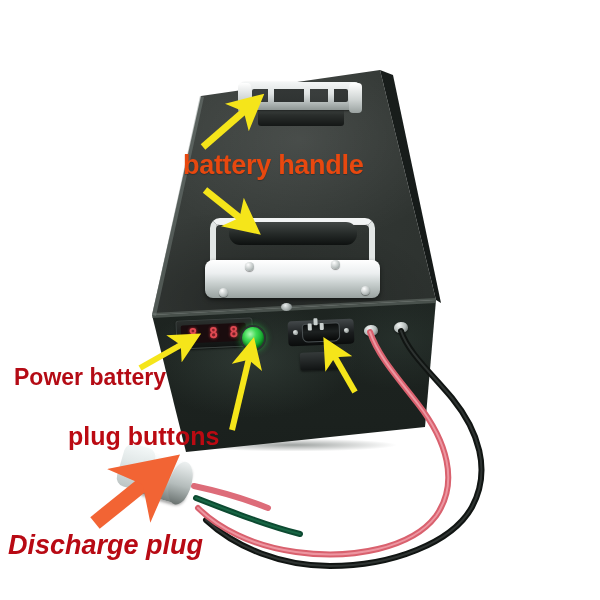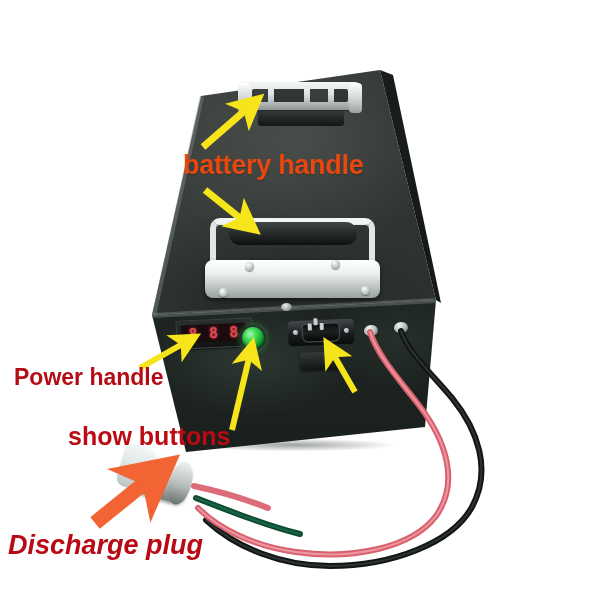--- a/index.html
+++ b/index.html
@@ -378,20 +378,20 @@
 
     <line x1="232" y1="430" x2="250" y2="354" stroke="#f5e51a" stroke-width="6" marker-end="url(#ah-yellow)"></line>
 
     <line x1="355" y1="392" x2="332" y2="352" stroke="#f5e51a" stroke-width="6" marker-end="url(#ah-yellow)"></line>
 
     <line x1="95" y1="523" x2="152" y2="477" stroke="#f26434" stroke-width="15" marker-end="url(#ah-orange)"></line>
   </svg>
 
   <div class="label label-battery-handle">battery handle</div>
 
-  <div class="label label-power-display">Power handle</div>
-
-  <div class="label label-show-buttons">show buttons</div>
+  <div class="label label-power-display">Power battery</div>
+
+  <div class="label label-show-buttons">plug buttons</div>
 
 
   <div class="label label-discharge-plug">Discharge plug</div>
 
 </div>
 
 </body></html>

